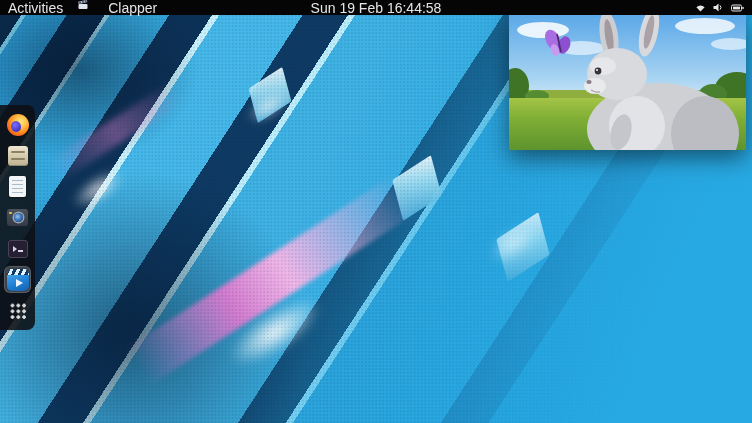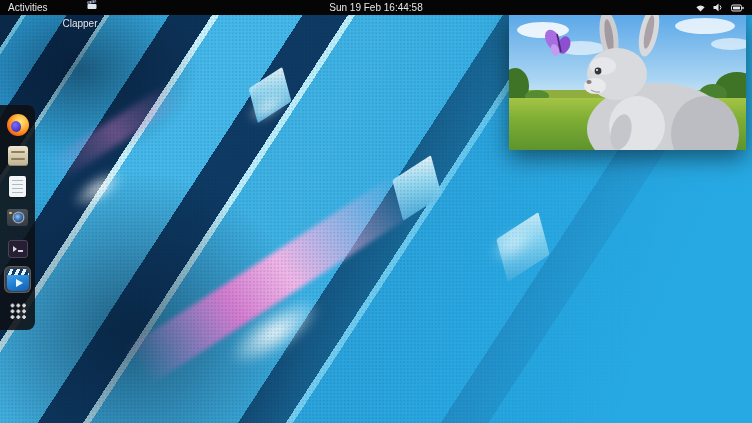--- a/index.html
+++ b/index.html
@@ -56,23 +56,23 @@
   .cap.c2 { left:394px; top:168px; width:46px; height:40px; }
   .cap.c3 { left:498px; top:226px; width:50px; height:42px; opacity:.8; }
   .dither { position:absolute; inset:0;
     background-image: radial-gradient(rgba(8,40,75,0.13) 0.8px, transparent 1.2px);
     background-size: 3.5px 3.5px;
     -webkit-mask-image: linear-gradient(100deg, #000 55%, transparent 85%);
     mask-image: linear-gradient(100deg, #000 55%, transparent 85%); }
 
   
   .topbar { position:absolute; top:0; left:0; right:0; height:15px; background:#050505;
-    color:#e6e6e6; display:flex; align-items:center; font-size:10px; z-index:30; }
+    color:#e6e6e6; display:flex; align-items:center; font-size:14px; z-index:30; }
   .activities { padding:0 8px; height:100%; display:flex; align-items:center; cursor:pointer; }
-  .appmenu { display:flex; align-items:flex-end; gap:8px; padding:0 7px; height:100%; cursor:pointer;flex-direction:column; }
+  .appmenu { display:flex; align-items:flex-start; gap:20px; padding:0 7px; height:100%; cursor:pointer; }
   .appmenu svg { display:block; }
   .clock { position:absolute; left:50%; transform:translateX(-50%); white-space:nowrap; cursor:pointer; }
   .tray { margin-left:auto; display:flex; align-items:center; gap:7px; padding-right:8px; height:100%; cursor:pointer; }
   .tray svg { display:block; }
 
   
   .dock { position:absolute; left:0; top:105px; width:35px; background:rgba(14,16,20,0.88);
     border-radius:0 8px 8px 0; padding:6px 0; display:flex; flex-direction:column;
     align-items:center; gap:4px; z-index:20; }
   .dock-item { width:27px; height:27px; border-radius:6px; display:flex;

